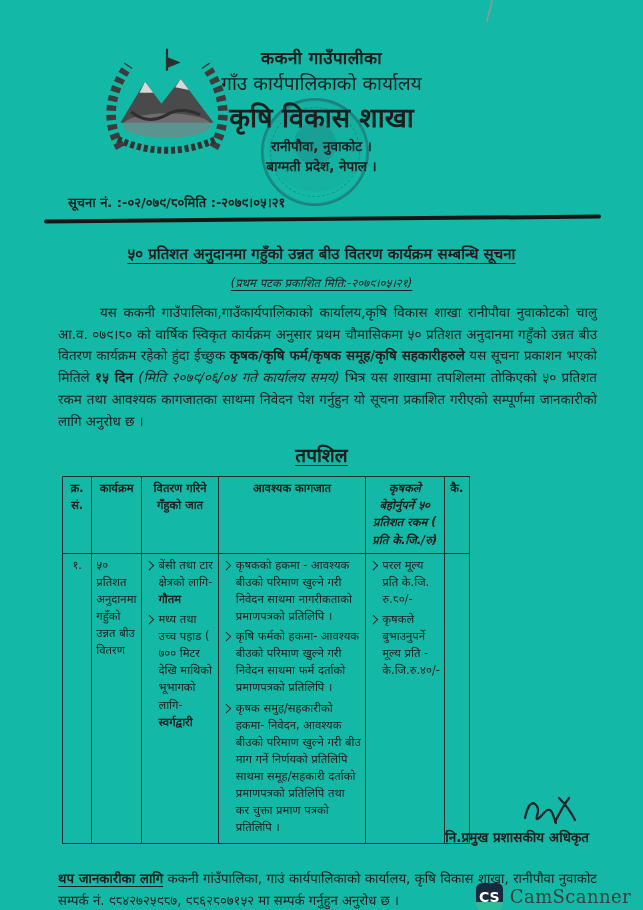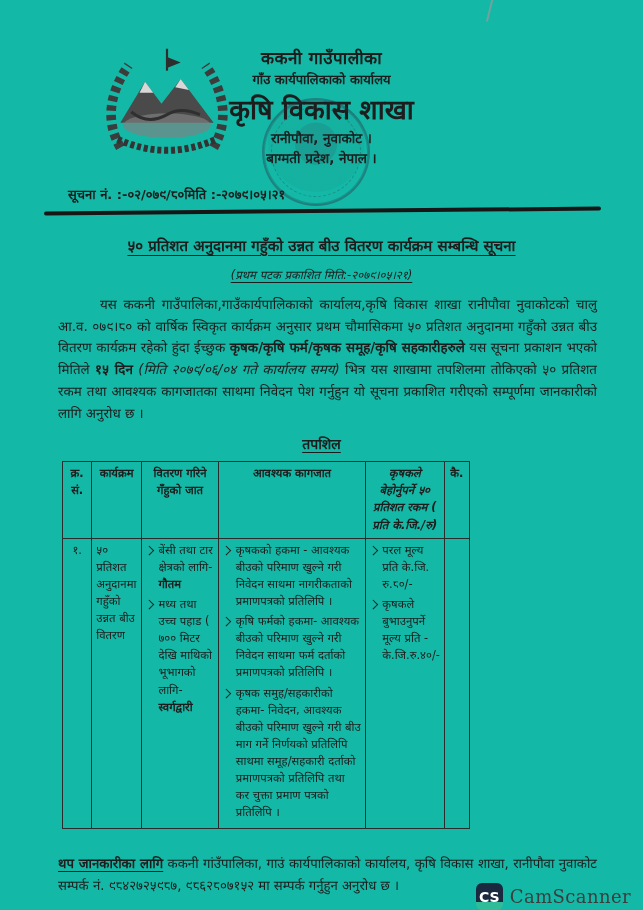--- a/index.html
+++ b/index.html
@@ -14,21 +14,21 @@
   }
   .scan-artifact{
     position:absolute;top:-4px;right:152px;width:2px;height:26px;
     background:#9a9a9a;transform:rotate(14deg);opacity:.7;
   }
   
   .letterhead{position:relative;padding-top:46px;text-align:center;}
   .emblem{position:absolute;left:96px;top:46px;width:142px;height:118px;}
   .head-lines{display:inline-block;position:relative;}
   .head-muni{font-size:17px;font-weight:bold;letter-spacing:.5px;}
-  .head-office{font-size:13px;font-weight:bold;margin-top:1px;}
+  .head-office{font-size:19px;font-weight:normal;margin-top:1px;}
   .head-branch{font-size:27px;font-weight:bold;margin-top:2px;}
   .head-addr{font-size:13.5px;font-weight:bold;margin-top:2px;}
   .stamp{
     position:absolute;left:50%;top:52px;width:104px;height:104px;margin-left:-60px;
     border:2px solid rgba(45,45,65,.38);border-radius:50%;
     box-shadow:inset 0 0 0 6px rgba(255,255,255,0), inset 0 0 0 1px rgba(45,45,65,.25);
     background:radial-gradient(circle at 50% 42%, rgba(50,50,70,.18) 0 26%, rgba(50,50,70,.05) 27% 60%, transparent 61%);
     pointer-events:none;
   }
   .stamp:after{
@@ -52,21 +52,21 @@
   .doc-published{
     margin-top:12px;font-size:11.5px;font-weight:normal;font-style:italic;
     text-decoration:underline;text-underline-offset:3px;
   }
   
   .body-para{
     margin:12px 46px 0 58px;font-size:13.4px;line-height:1.62;
     text-align:justify;text-indent:42px;
   }
   .tapasil{
-    text-align:center;margin-top:10px;font-size:14px;font-weight:bold;
+    text-align:center;margin-top:10px;font-size:19px;font-weight:bold;
     text-decoration:underline;text-underline-offset:3px;
   }
   
   table.detail{
     border-collapse:collapse;table-layout:fixed;
     width:408px;margin:8px auto 0 62px;
     font-size:11.4px;line-height:1.5;
   }
   table.detail th,table.detail td{
     border:1.2px solid #2c2c2c;vertical-align:top;padding:3px 4px 4px 4px;
@@ -208,18 +208,24 @@
             <span class="txt">कृषकले बुभाउनुपर्ने मूल्य प्रति - के.जि.रु.४०/-</span>
           </div>
         </td>
         <td></td>
       </tr>
     </tbody>
   </table>
 
   <p class="foot-para"><span class="foot-lead">थप जानकारीका लागि</span><span> ककनी गांउँपालिका, गाउं कार्यपालिकाको कार्यालय, कृषि विकास शाखा, रानीपौवा नुवाकोट सम्पर्क नं. ९८४२७२५९८७, ९८६२८०७१५२ मा सम्पर्क गर्नुहुन अनुरोध छ ।</span></p>
 
+  <div class="sig-block">
+    <svg class="sig-mark" width="62" height="34" viewBox="0 0 62 34">
+      <path d="M4,26 q4,-18 10,-14 q5,4 2,12 q-2,7 6,-2 q7,-9 10,1 l3,8 M34,30 q8,-16 14,-24 M38,6 q10,10 16,22" fill="none" stroke="#20242c" stroke-width="2.2" stroke-linecap="round"></path>
+    </svg>
+    <div class="sig-name">नि.प्रमुख प्रशासकीय अधिकृत</div>
+  </div>
 
   <div class="cs-row">
     <div class="cs-badge">CS</div>
     <div class="cs-label">CamScanner</div>
   </div>
 </div>
 
 </body></html>

